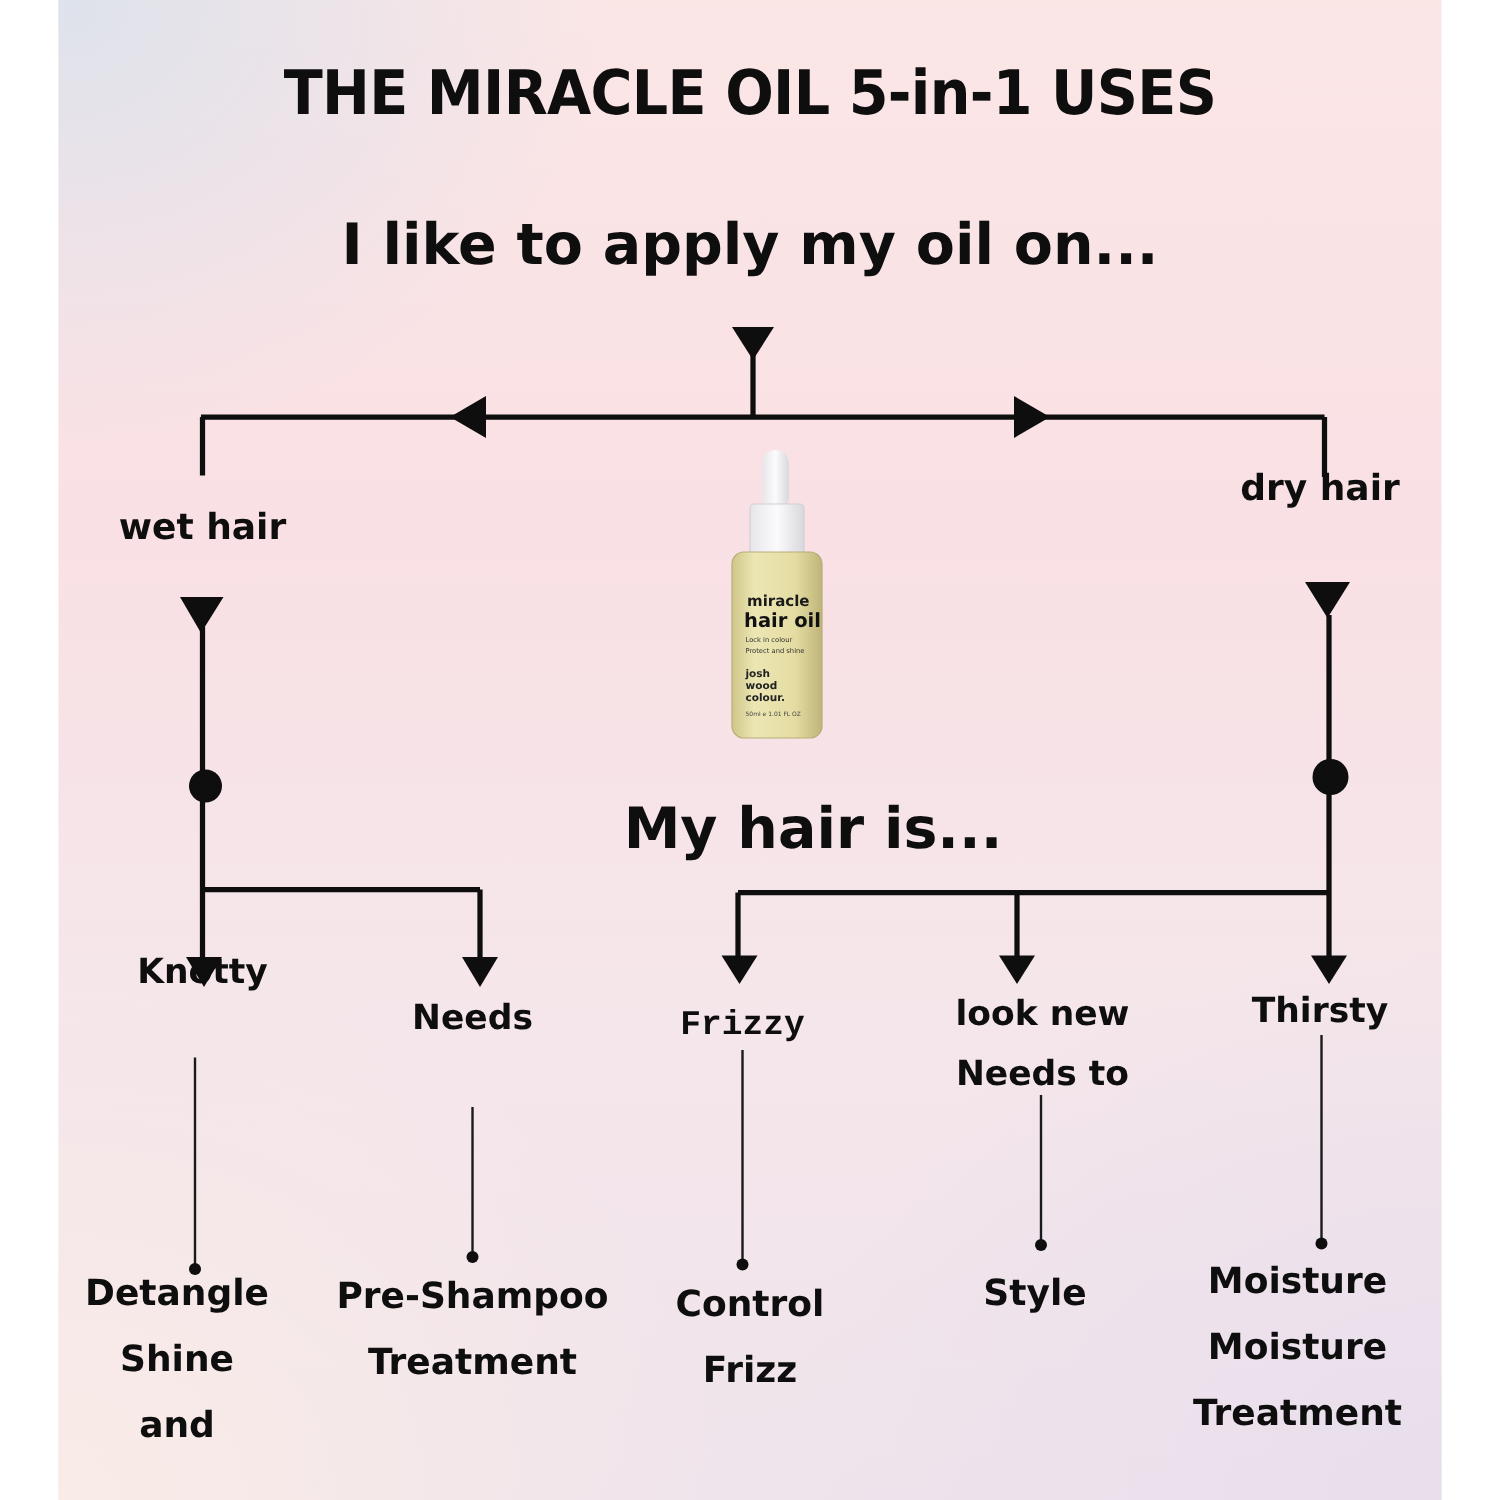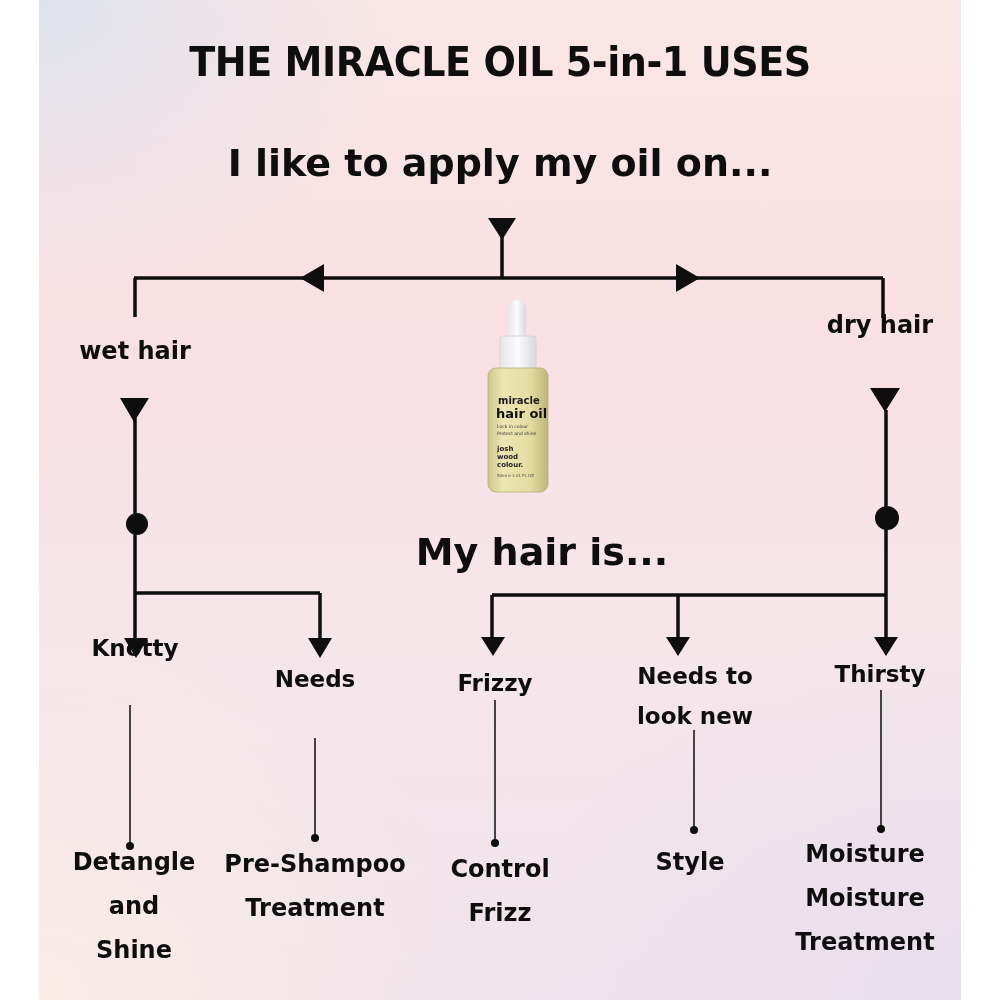--- a/index.html
+++ b/index.html
@@ -121,35 +121,35 @@
 <div class="txt branch" style="left:40px; width:190px; top:339px;">wet hair</div>
 <div class="txt branch" style="left:780px; width:200px; top:313px;">dry hair</div>
 
 <div class="txt node" style="left:55px; width:160px; top:628px;">
   <div>Knotty</div>
 </div>
 <div class="txt node" style="left:230px; width:170px; top:659px;">
   <div>Needs</div>
 </div>
 
-<div class="txt node" style="left:415px; width:160px; top:663px;">
+<div class="txt node" style="left:415px; width:160px; top:663px;font-family:Liberation Mono, monospace;">
   <div>Frizzy</div>
 </div>
 <div class="txt node" style="left:610px; width:170px; top:656px;">
+  <div>look new</div>
   <div>Needs to</div>
-  <div>look new</div>
 </div>
 <div class="txt node" style="left:800px; width:160px; top:654px;text-align:center;">
   <div>Thirsty</div>
 </div>
 
-<div class="txt use" style="left:48px; width:172px; top:840px;">
+<div class="txt use" style="left:32px; width:172px; top:840px;">
   <div>Detangle</div>
+  <div>Shine</div>
   <div>and</div>
-  <div>Shine</div>
 </div>
 <div class="txt use" style="left:215px; width:200px; top:842px;">
   <div>Pre-Shampoo</div>
   <div>Treatment</div>
 </div>
 <div class="txt use" style="left:425px; width:150px; top:847px;">
   <div>Control</div>
   <div>Frizz</div>
 </div>
 <div class="txt use" style="left:615px; width:150px; top:840px;">

